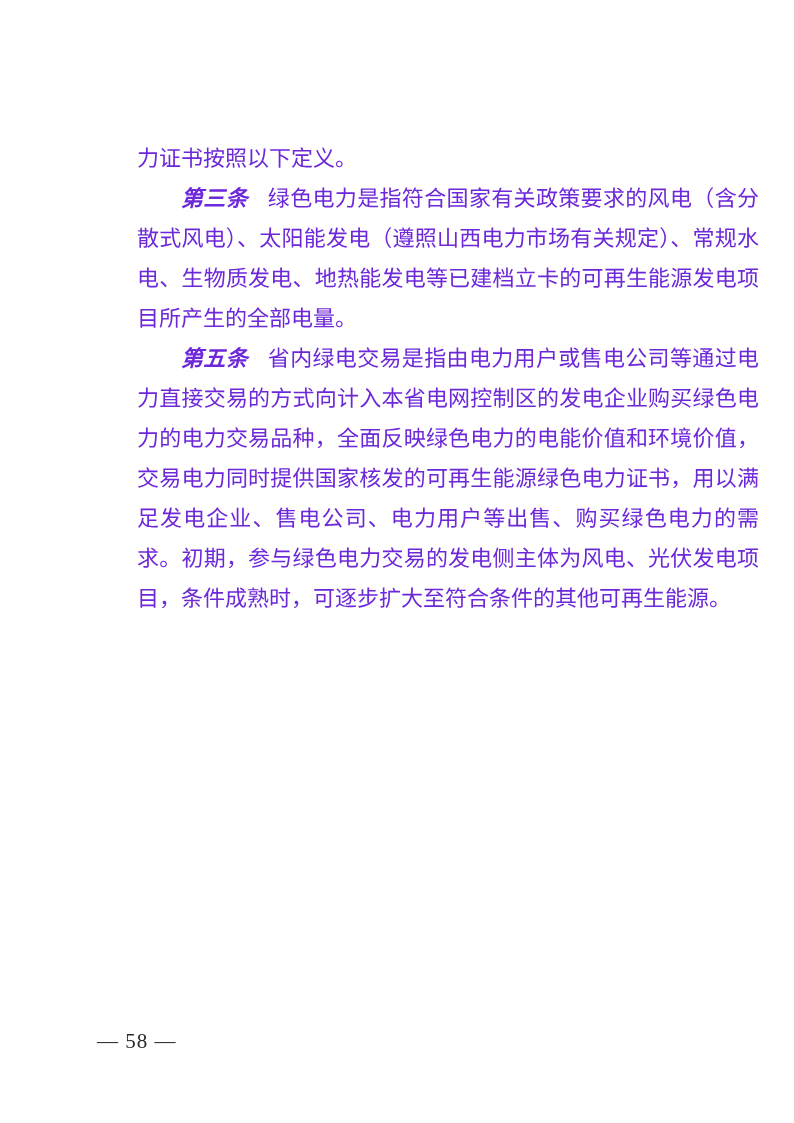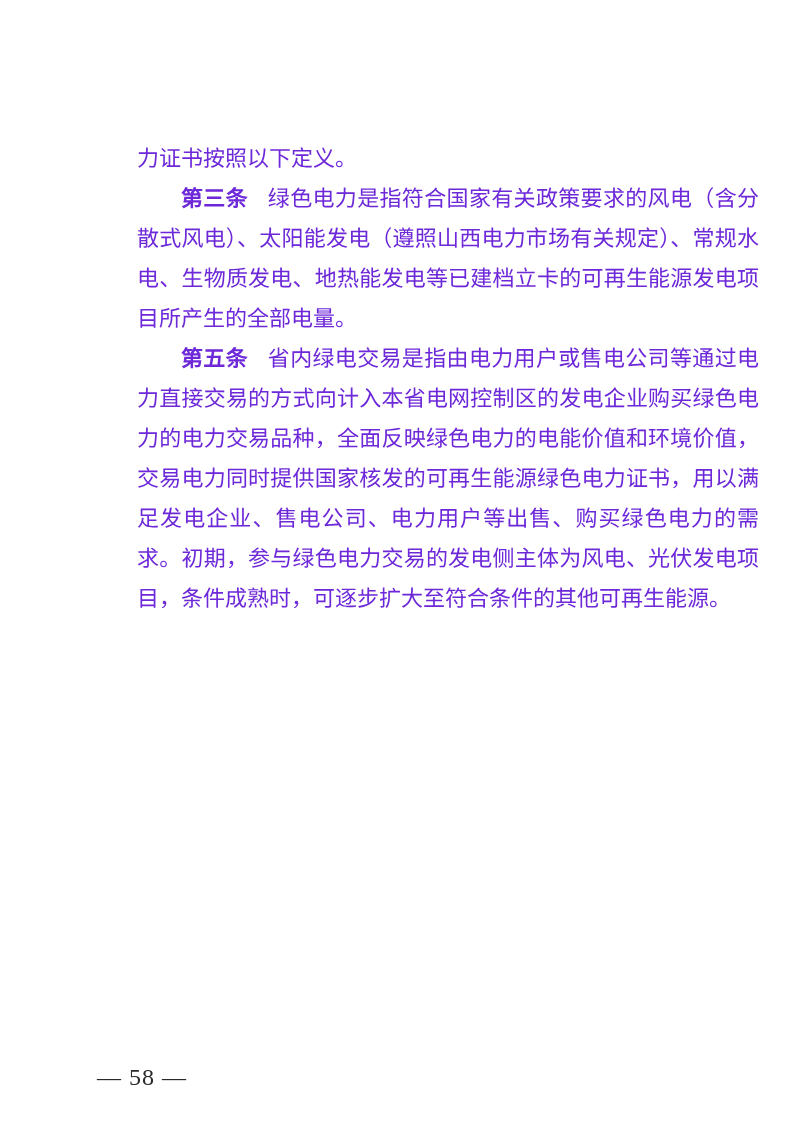--- a/index.html
+++ b/index.html
@@ -21,25 +21,25 @@
     color: #6d28d9;
     font-size: 22px;
     line-height: 40px;
     text-align: justify;
     text-justify: inter-ideograph;
     word-break: break-all;
     margin-left: 44px;
   }
   p.para { margin: 0; text-indent: 2em; }
   p.para.no-indent { text-indent: 0; }
-  .term { font-weight: bold; margin-right: 0.9em; }
+  .term { font-weight: bold; margin-right: 0.9em; font-style: italic; }
   .page-number {
     position: absolute;
-    left: 97px; top: 1066px;
-    font-size: 24px;
+    left: 97px; top: 1030px;
+    font-size: 21px;
     line-height: 22px;
     color: #2a2a2a;
     letter-spacing: 1px;
   }
 </style>
 </head>
 <body>
 
 <div class="page">
   <div class="content">

